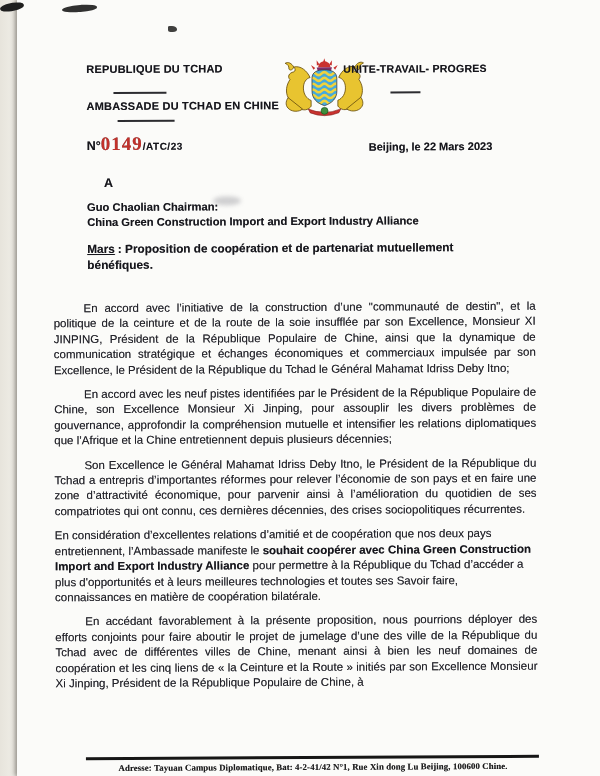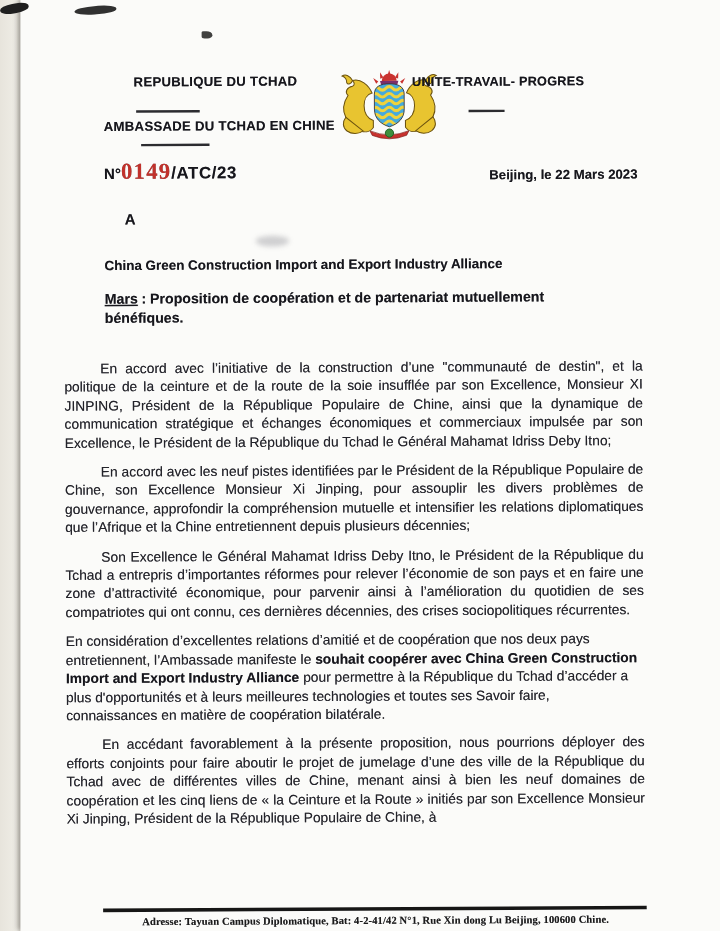--- a/index.html
+++ b/index.html
@@ -20,21 +20,21 @@
   .abs{position:absolute;}
   .b{font-weight:bold;color:#16161c;}
   .hdr{font-size:11px;letter-spacing:.2px;}
   .rule{background:#2c2c30;height:2px;}
   .ref-row{display:flex;align-items:baseline;font-weight:bold;}
   .ref-prefix{font-size:12.5px;}
   .ref-number{
     font-family:"Liberation Serif", serif;font-size:19px;
     color:var(--color-reference_number,#c2312b);letter-spacing:1px;
   }
-  .ref-suffix{font-size:14px;letter-spacing:.5px;}
+  .ref-suffix{font-size:10px;letter-spacing:.5px;}
   .date{font-size:11px;}
   .salutation{font-size:12.5px;}
   .recipient{font-size:11.2px;line-height:15px;}
   .subject{font-size:11.8px;line-height:15.5px;width:432px;}
   .subject .u{text-decoration:underline;margin-right:3px;}
   .body-text{width:482px;font-size:11.5px;line-height:15.4px;}
   .body-text p{margin:0 0 9px 0;text-align:justify;text-indent:30px;hyphens:none;}
   .body-text p.no-indent{text-indent:0;text-align:left;}
   .footer-rule{background:#161616;height:3px;}
   .footer-text{
@@ -55,21 +55,21 @@
 <body>
 
 <div class="page"></div>
 
 <div class="artifact a1"></div>
 <div class="artifact a2"></div>
 <div class="artifact a3"></div>
 
 <div class="content">
 
-  <div class="abs hdr b" style="left:88px;top:62px;margin-left:25px;">REPUBLIQUE DU TCHAD</div>
+  <div class="abs hdr b" style="left:88px;top:62px;">REPUBLIQUE DU TCHAD</div>
   <div class="abs rule" style="left:115px;top:91px;width:53px;"></div>
   <div class="abs hdr b" style="left:88px;top:99px;">AMBASSADE DU TCHAD EN CHINE</div>
   <div class="abs rule" style="left:119px;top:119px;width:57px;"></div>
 
   <div class="abs" style="left:283px;top:56px;">
     <svg width="86" height="68" viewBox="0 0 90 70">
       <g fill="#c9322f">
         <path d="M45 2 l1.5 5 h-3 Z"></path>
         <path d="M37 4 l3 4.5 -2.8 1 Z"></path>
         <path d="M53 4 l-3 4.5 2.8 1 Z"></path>
@@ -111,23 +111,24 @@
   </div>
 
   <div class="abs hdr b" style="left:345px;top:63px;font-size:10.6px;">UNITE-TRAVAIL- PROGRES</div>
   <div class="abs rule" style="left:392px;top:92px;width:30px;"></div>
 
   <div class="abs ref-row" style="left:88px;top:132px;">
     <span class="ref-prefix b">N°</span>
       <span class="ref-number">0149</span>
       <span class="ref-suffix b">/ATC/23</span>
   </div>
-  <div class="abs date b" style="left:365px;top:141px;padding-left:44px;">Beijing, le 22 Mars 2023</div>
+  <div class="abs date b" style="left:326px;top:141px;padding-left:44px;">Beijing, le 22 Mars 2023</div>
 
   <div class="abs salutation b" style="left:105px;top:175px;">A</div>
+  <div class="abs recipient b" style="left:88px;top:199px;">Guo Chaolian Chairman:</div>
   <div class="abs recipient b" style="left:88px;top:214px;">China Green Construction Import and Export Industry Alliance</div>
 
   <div class="abs subject b" style="left:88px;top:241px;">
     <span class="u">Mars</span><span>: Proposition de coopération et de partenariat mutuellement bénéfiques.</span>
   </div>
 
   <div class="smudge"></div>
 
   <div class="abs body-text" style="left:54px;top:300px;">
     <p>En accord avec l’initiative de la construction d’une "communauté de destin", et la politique de la ceinture et de la route de la soie insufflée par son Excellence, Monsieur XI JINPING, Président de la République Populaire de Chine, ainsi que la dynamique de communication stratégique et échanges économiques et commerciaux impulsée par son Excellence, le Président de la République du Tchad le Général Mahamat Idriss Deby Itno;</p>

